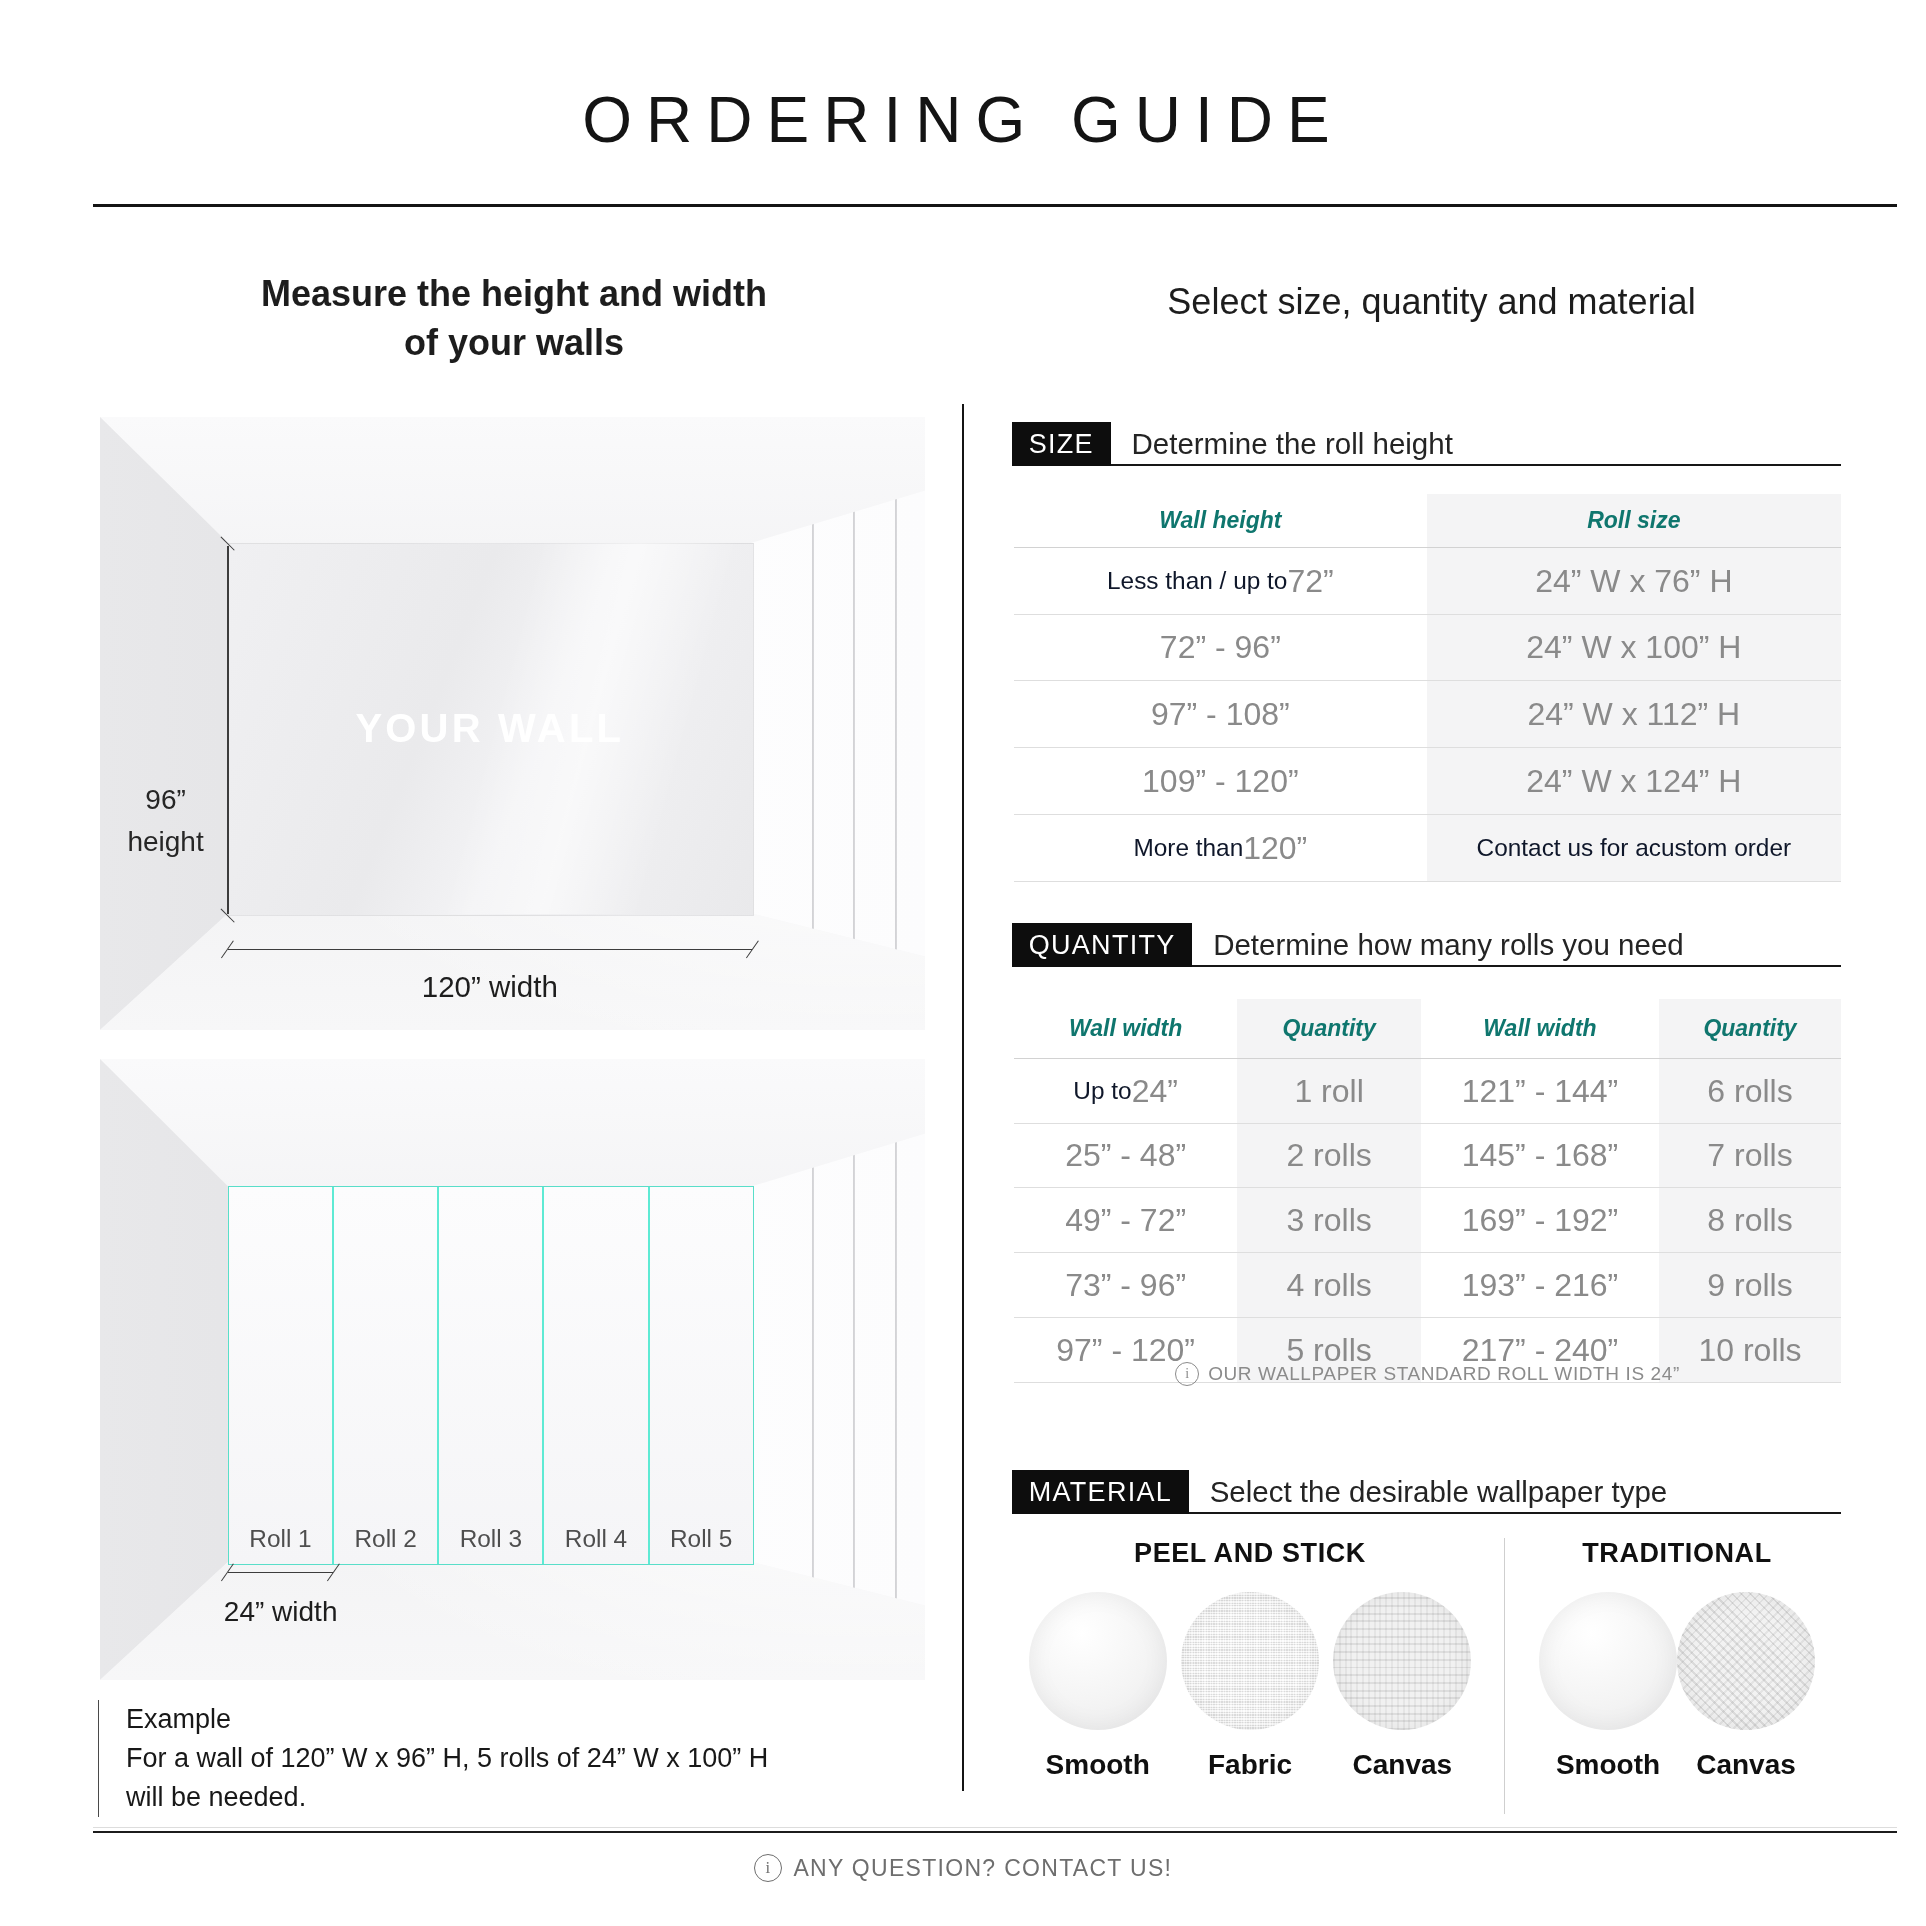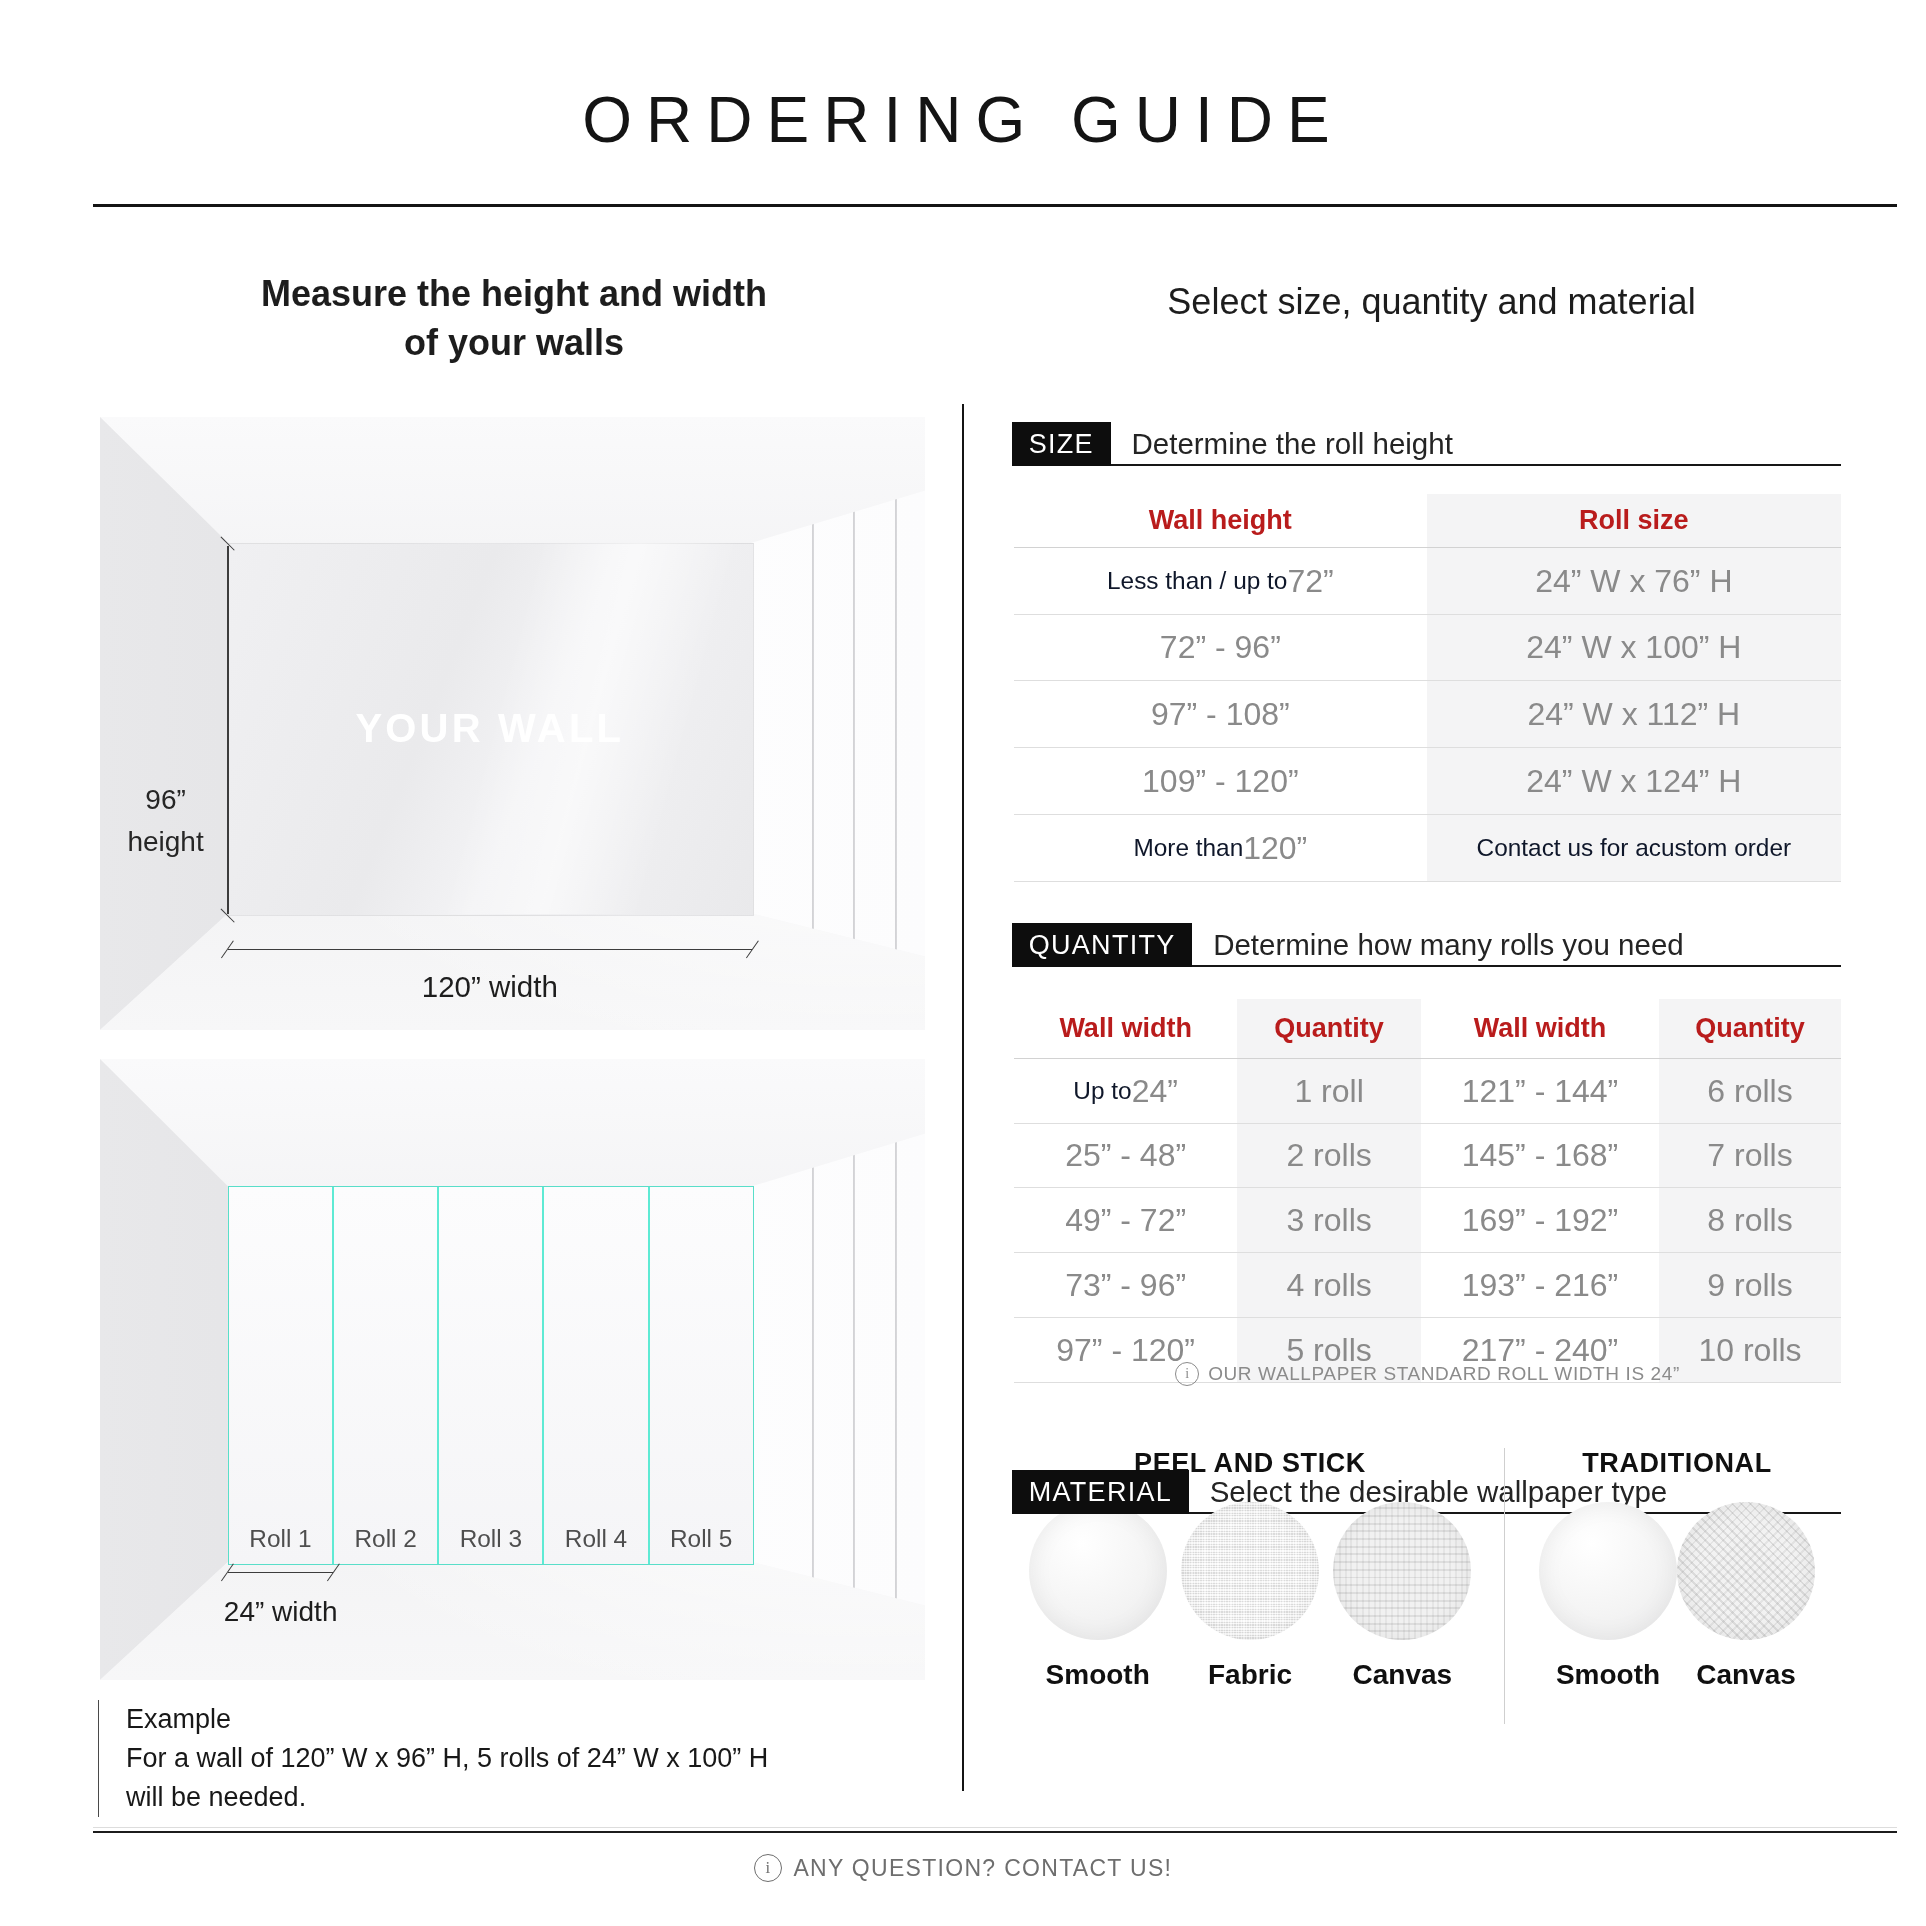--- a/index.html
+++ b/index.html
@@ -98,41 +98,41 @@
   .size-table .tr{grid-template-columns:49.9% 50.1%;}
   .quantity-table{top:999px;}
   .quantity-table .tr{grid-template-columns:27% 22.2% 28.8% 22%;}
   .tbl .td{display:flex;align-items:center;justify-content:center;flex-wrap:wrap;
     min-height:58px;padding:3.9px 6.4px;text-align:center;}
   .quantity-table .td{min-height:56px;}
   .tbl .tr.head .td{min-height:45px;border-bottom:1.3px solid #d2d2d2;}
   .quantity-table .tr.head .td{min-height:51px;}
   .tbl .td.gray{background:#f4f4f5;}
   .tbl .tr.data + .tr.data .td{border-top:1.3px solid #dedede;}
-  .hdr{font-size:27px;font-weight:bold;color:#b91c1c;}
+  .hdr{font-size:23px;font-weight:bold;color:#0f766e;font-style:italic;}
   .run-lg{font-size:32px;color:#8a8a8a;line-height:1.25;}
   .run-sm{font-size:24.4px;color:#0f172a;line-height:1.3;}
 
   
   .roll-note{position:absolute;left:1014px;top:1362px;width:827px;
     display:flex;align-items:center;justify-content:center;gap:9px;}
   .roll-note .txt{font-size:19px;letter-spacing:0.6px;color:#8b8b8b;}
   .info-circle{border-radius:50%;display:flex;align-items:center;justify-content:center;
     font-family:"Liberation Serif",serif;}
   .info-circle.sm{width:22px;height:22px;border:1.3px solid #8b8b8b;font-size:14px;color:#8b8b8b;}
   .info-circle.lg{width:26px;height:26px;border:1.9px solid #6e6e6e;font-size:16.7px;color:#6e6e6e;}
 
   .footer-rule-light{position:absolute;left:93px;top:1827px;width:1804px;height:0.6px;background:#dddddd;}
   .footer-rule{position:absolute;left:93px;top:1831px;width:1804px;height:1.9px;background:#1c1c1c;}
   .footer{position:absolute;left:0;top:1854px;width:1926px;
     display:flex;align-items:center;justify-content:center;gap:11.6px;}
   .footer .txt{font-size:23px;letter-spacing:1.3px;color:#6e6e6e;}
 
   
-  .materials{position:absolute;left:1012px;top:1448px;width:829px;height:276px;display:flex;gap:16px;}
+  .materials{position:absolute;left:1012px;top:1538px;width:829px;height:276px;display:flex;gap:16px;}
   .mat-group{display:flex;flex-direction:column;}
   .mat-group:nth-child(1){width:59.5%;}
   .mat-group:nth-child(2){width:40.5%;border-left:1.3px solid #cfcfcf;padding-left:8px;}
   .mat-label{font-size:27px;font-weight:bold;color:#101010;text-align:center;
     letter-spacing:0.6px;margin-bottom:23px;}
   .swatch-row{display:flex;justify-content:space-between;padding:0 16.7px;}
   .mat-group:nth-child(2) .swatch-row{padding:0 26px;}
   .swatch-item{display:flex;flex-direction:column;align-items:center;text-align:center;}
   .swatch{width:138px;height:138px;border-radius:50%;}
   .swatch-name{margin-top:19px;font-size:28px;font-weight:bold;color:#101010;}

